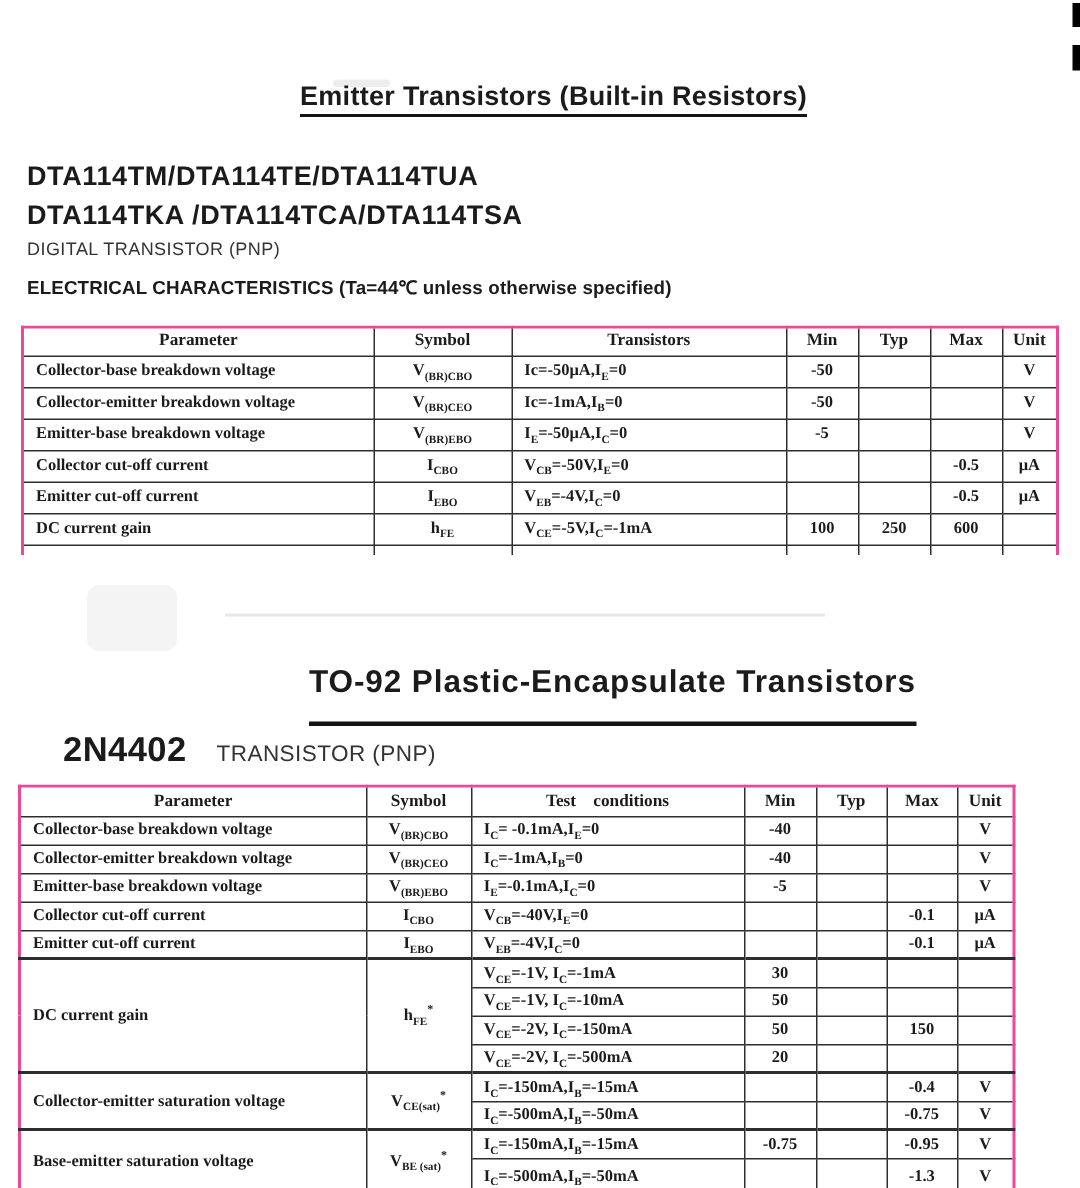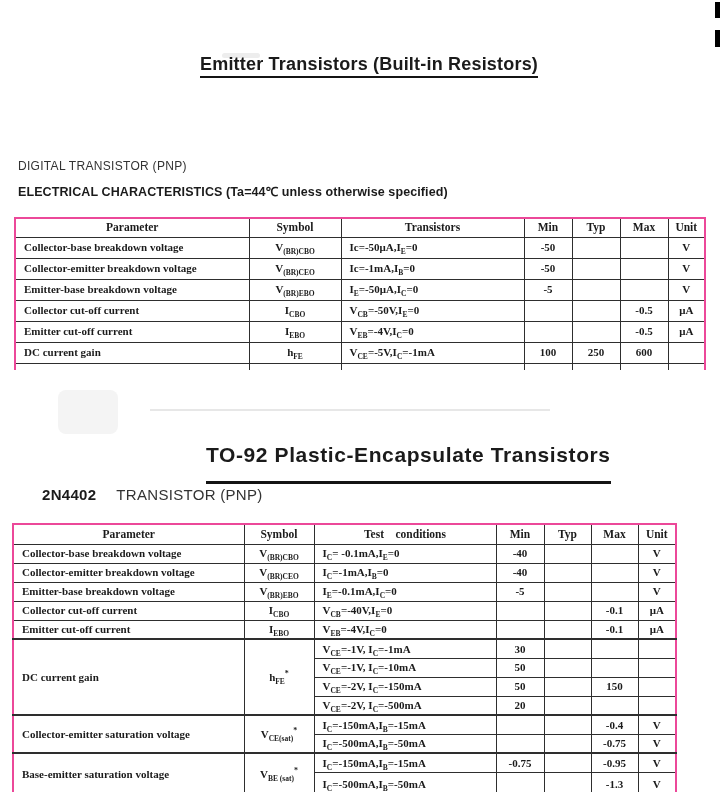--- a/index.html
+++ b/index.html
@@ -25,21 +25,21 @@
   .elec{
     position:absolute;left:18px;top:183px;
     font-size:12.5px;font-weight:bold;letter-spacing:.1px;white-space:nowrap;
   }
   .title2{
     position:absolute;left:206px;top:443px;
     font-size:21px;font-weight:bold;letter-spacing:.6px;
     border-bottom:3px solid #141414;padding-bottom:14px;white-space:nowrap;
   }
   .part2row{position:absolute;left:42px;top:486px;white-space:nowrap;}
-  .part2row .pn{font-size:15px;font-weight:bold;letter-spacing:.3px;}
+  .part2row .pn{font-size:23px;font-weight:bold;letter-spacing:.3px;}
   .part2row .dt{font-size:15px;color:#333;margin-left:20px;letter-spacing:.3px;}
 
   
   .t1wrap{position:absolute;left:14px;top:217px;width:692px;height:153px;overflow:hidden;}
   .t2wrap{position:absolute;left:12px;top:523px;width:667px;height:269px;overflow:hidden;}
   .dtable{
     border-collapse:collapse;table-layout:fixed;
     font-family:Liberation Serif, serif;
     font-size:11px;font-weight:bold;color:#1b1b1b;
     border:2px solid #ec4899;
@@ -69,20 +69,22 @@
 <body>
 
 <div class="mark mark1"></div>
 <div class="mark mark2"></div>
 <div class="smudge smudge1"></div>
 <div class="smudge smudge2"></div>
 <div class="smudge smudge3"></div>
 
 <div class="title1">Emitter Transistors (Built-in Resistors)</div>
 <div class="parts">
+  <div>DTA114TM/DTA114TE/DTA114TUA</div>
+  <div>DTA114TKA /DTA114TCA/DTA114TSA</div>
 </div>
 <div class="devtype1">DIGITAL TRANSISTOR (PNP)</div>
 <div class="elec">ELECTRICAL CHARACTERISTICS (Ta=44℃ unless otherwise specified)</div>
 
 <div class="t1wrap">
   <table class="dtable t1" id="table1">
     <colgroup>
       <col style="width:234px">
         <col style="width:92px">
         <col style="width:183px">

